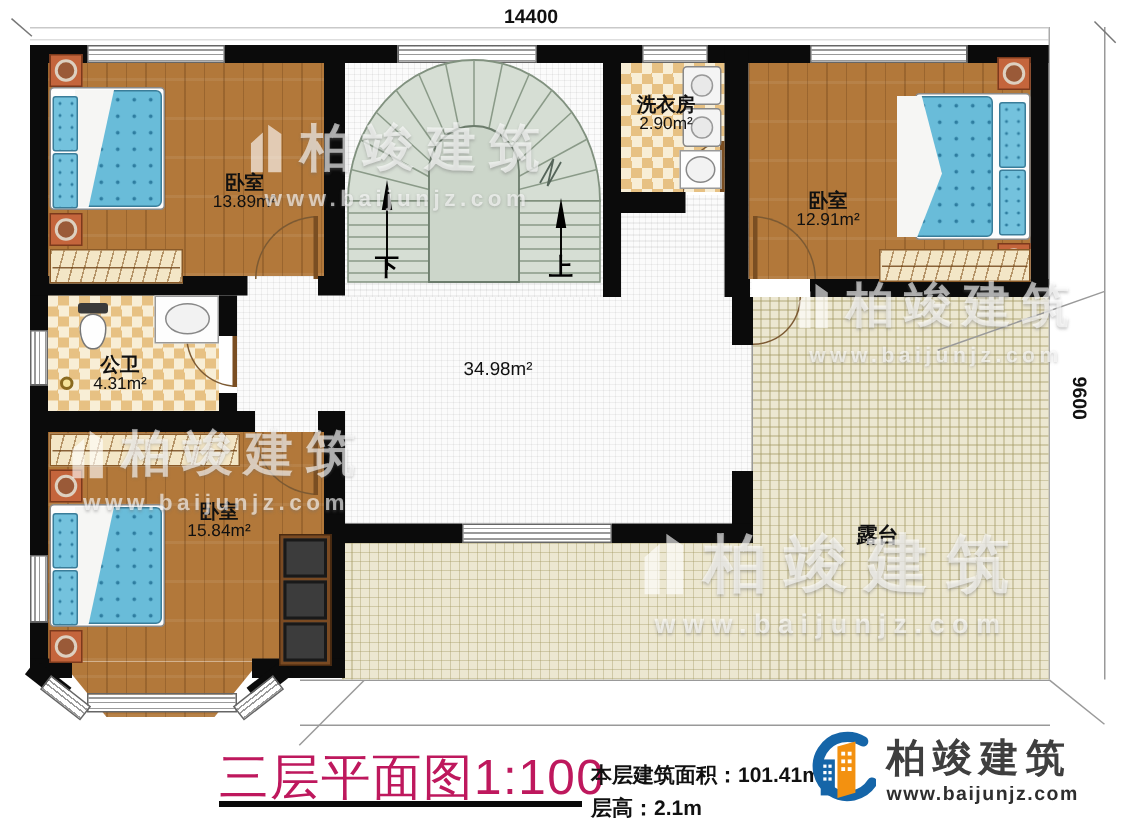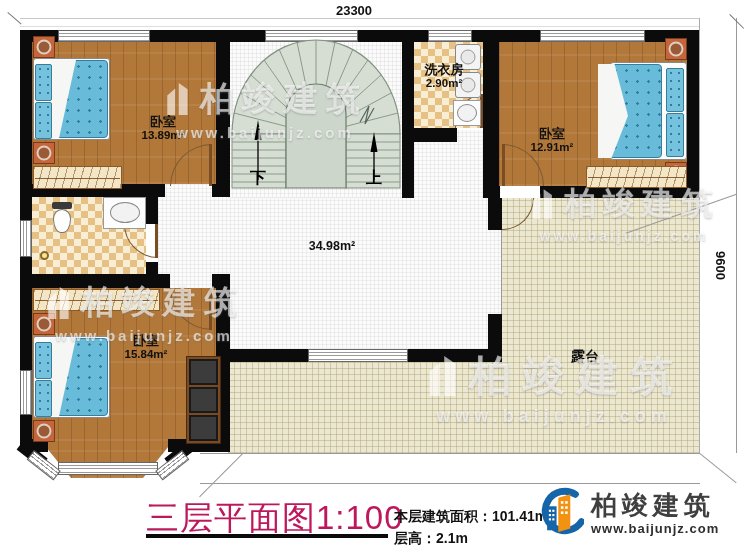--- a/index.html
+++ b/index.html
@@ -15,21 +15,21 @@
   .tile{position:absolute;background-color:#f7ecd2;
         background-image:repeating-conic-gradient(#e7c183 0 25%,#f8eed6 0 50%);background-size:14px 14px;border:0;}
   .hallf{position:absolute;background:#fbfbfb;
         background-image:repeating-linear-gradient(0deg,rgba(0,0,0,.05) 0 1px,transparent 1px 4px),
                          repeating-linear-gradient(90deg,rgba(0,0,0,.05) 0 1px,transparent 1px 4px);}
   .terr{position:absolute;background:#ece7d1;
         background-image:repeating-linear-gradient(0deg,rgba(160,150,95,.38) 0 1px,transparent 1px 6px),
                          repeating-linear-gradient(90deg,rgba(160,150,95,.38) 0 1px,transparent 1px 6px);}
   .lbl{position:absolute;text-align:center;color:#101010;line-height:1.05;}
   .lbl .nm{font-size:13px;font-weight:bold;display:block;}
-  .lbl .ar{font-size:11.5px;font-weight:bold;display:block;}
+  .lbl .ar{font-size:11.5px;font-weight:normal;display:block;}
   .arc{position:absolute;border:0 solid #7c5a33;box-sizing:border-box;}
   .arc-tl{border-top-left-radius:100% 100%;border-top-width:1.5px;border-left-width:1.5px;}
   .arc-tr{border-top-right-radius:100% 100%;border-top-width:1.5px;border-right-width:1.5px;}
   .arc-bl{border-bottom-left-radius:100% 100%;border-bottom-width:1.5px;border-left-width:1.5px;}
   .arc-br{border-bottom-right-radius:100% 100%;border-bottom-width:1.5px;border-right-width:1.5px;}
   .leaf{position:absolute;background:#7a4e22;}
   .nstand{position:absolute;background:#c4653c;border:1px solid #7c3a1c;box-sizing:border-box;}
   .nstand::after{content:"";position:absolute;left:50%;top:50%;width:11px;height:11px;transform:translate(-50%,-50%);
         border-radius:50%;border:2px solid #ddd0c0;background:#9a5a38;}
   .bedframe{position:absolute;background:#fdfdfd;border:1px solid #8a8a8a;border-radius:3px;box-sizing:border-box;}
@@ -233,20 +233,24 @@
     <span class="ar">13.89m²</span>
   </div>
   <div class="lbl" style="left:404px;top:63px;width:80px;">
     <span class="nm">洗衣房</span>
     <span class="ar">2.90m²</span>
   </div>
   <div class="lbl" style="left:502px;top:127px;width:100px;">
     <span class="nm">卧室</span>
     <span class="ar">12.91m²</span>
   </div>
+  <div class="lbl" style="left:40px;top:236px;width:80px;">
+    <span class="nm">公卫</span>
+    <span class="ar">4.31m²</span>
+  </div>
   <div class="lbl" style="left:96px;top:334px;width:100px;">
     <span class="nm">卧室</span>
     <span class="ar">15.84m²</span>
   </div>
   <div class="lbl" style="left:292px;top:240px;width:80px;">
     <span class="ar" style="font-size:12.5px;">34.98m²</span>
   </div>
   <div class="lbl" style="left:545px;top:349px;width:80px;">
     <span class="nm" style="font-size:14px;">露台</span>
   </div>
@@ -286,21 +290,21 @@
   <div class="wm" style="left:398px;top:348px;width:312px;">
     <div class="wm-row">
       <svg width="38" height="46" viewBox="0 0 34 40">
           <path d="M6 38 L6 16 L15 8 L15 38 Z M19 38 L19 2 L29 9 L29 38 Z" fill="currentColor"></path>
         </svg>
       <span class="wm-brand" style="font-size:42px;letter-spacing:12px;">柏竣建筑</span>
     </div>
     <div class="wm-url" style="font-size:18px;letter-spacing:5px;">www.baijunjz.com</div>
   </div>
 
-  <div class="dim" style="left:322px;top:3px;width:64px;">23300</div>
+  <div class="dim" style="left:322px;top:3px;width:64px;">14400</div>
   <div class="dim" style="left:700px;top:258px;width:40px;transform:rotate(90deg);">9600</div>
 
   <div class="tb-title" style="left:146px;top:496px;">
     <span>三层平面图</span><span>1:100</span>
   </div>
   <div class="abs" style="left:146px;top:534px;width:242px;height:4px;background:#0a0a0a;"></div>
   <div class="tb-sub" style="left:394px;top:508px;">
     <span>本层建筑面积：</span><span>101.41m²</span>
   </div>
   <div class="tb-sub" style="left:394px;top:530px;">

